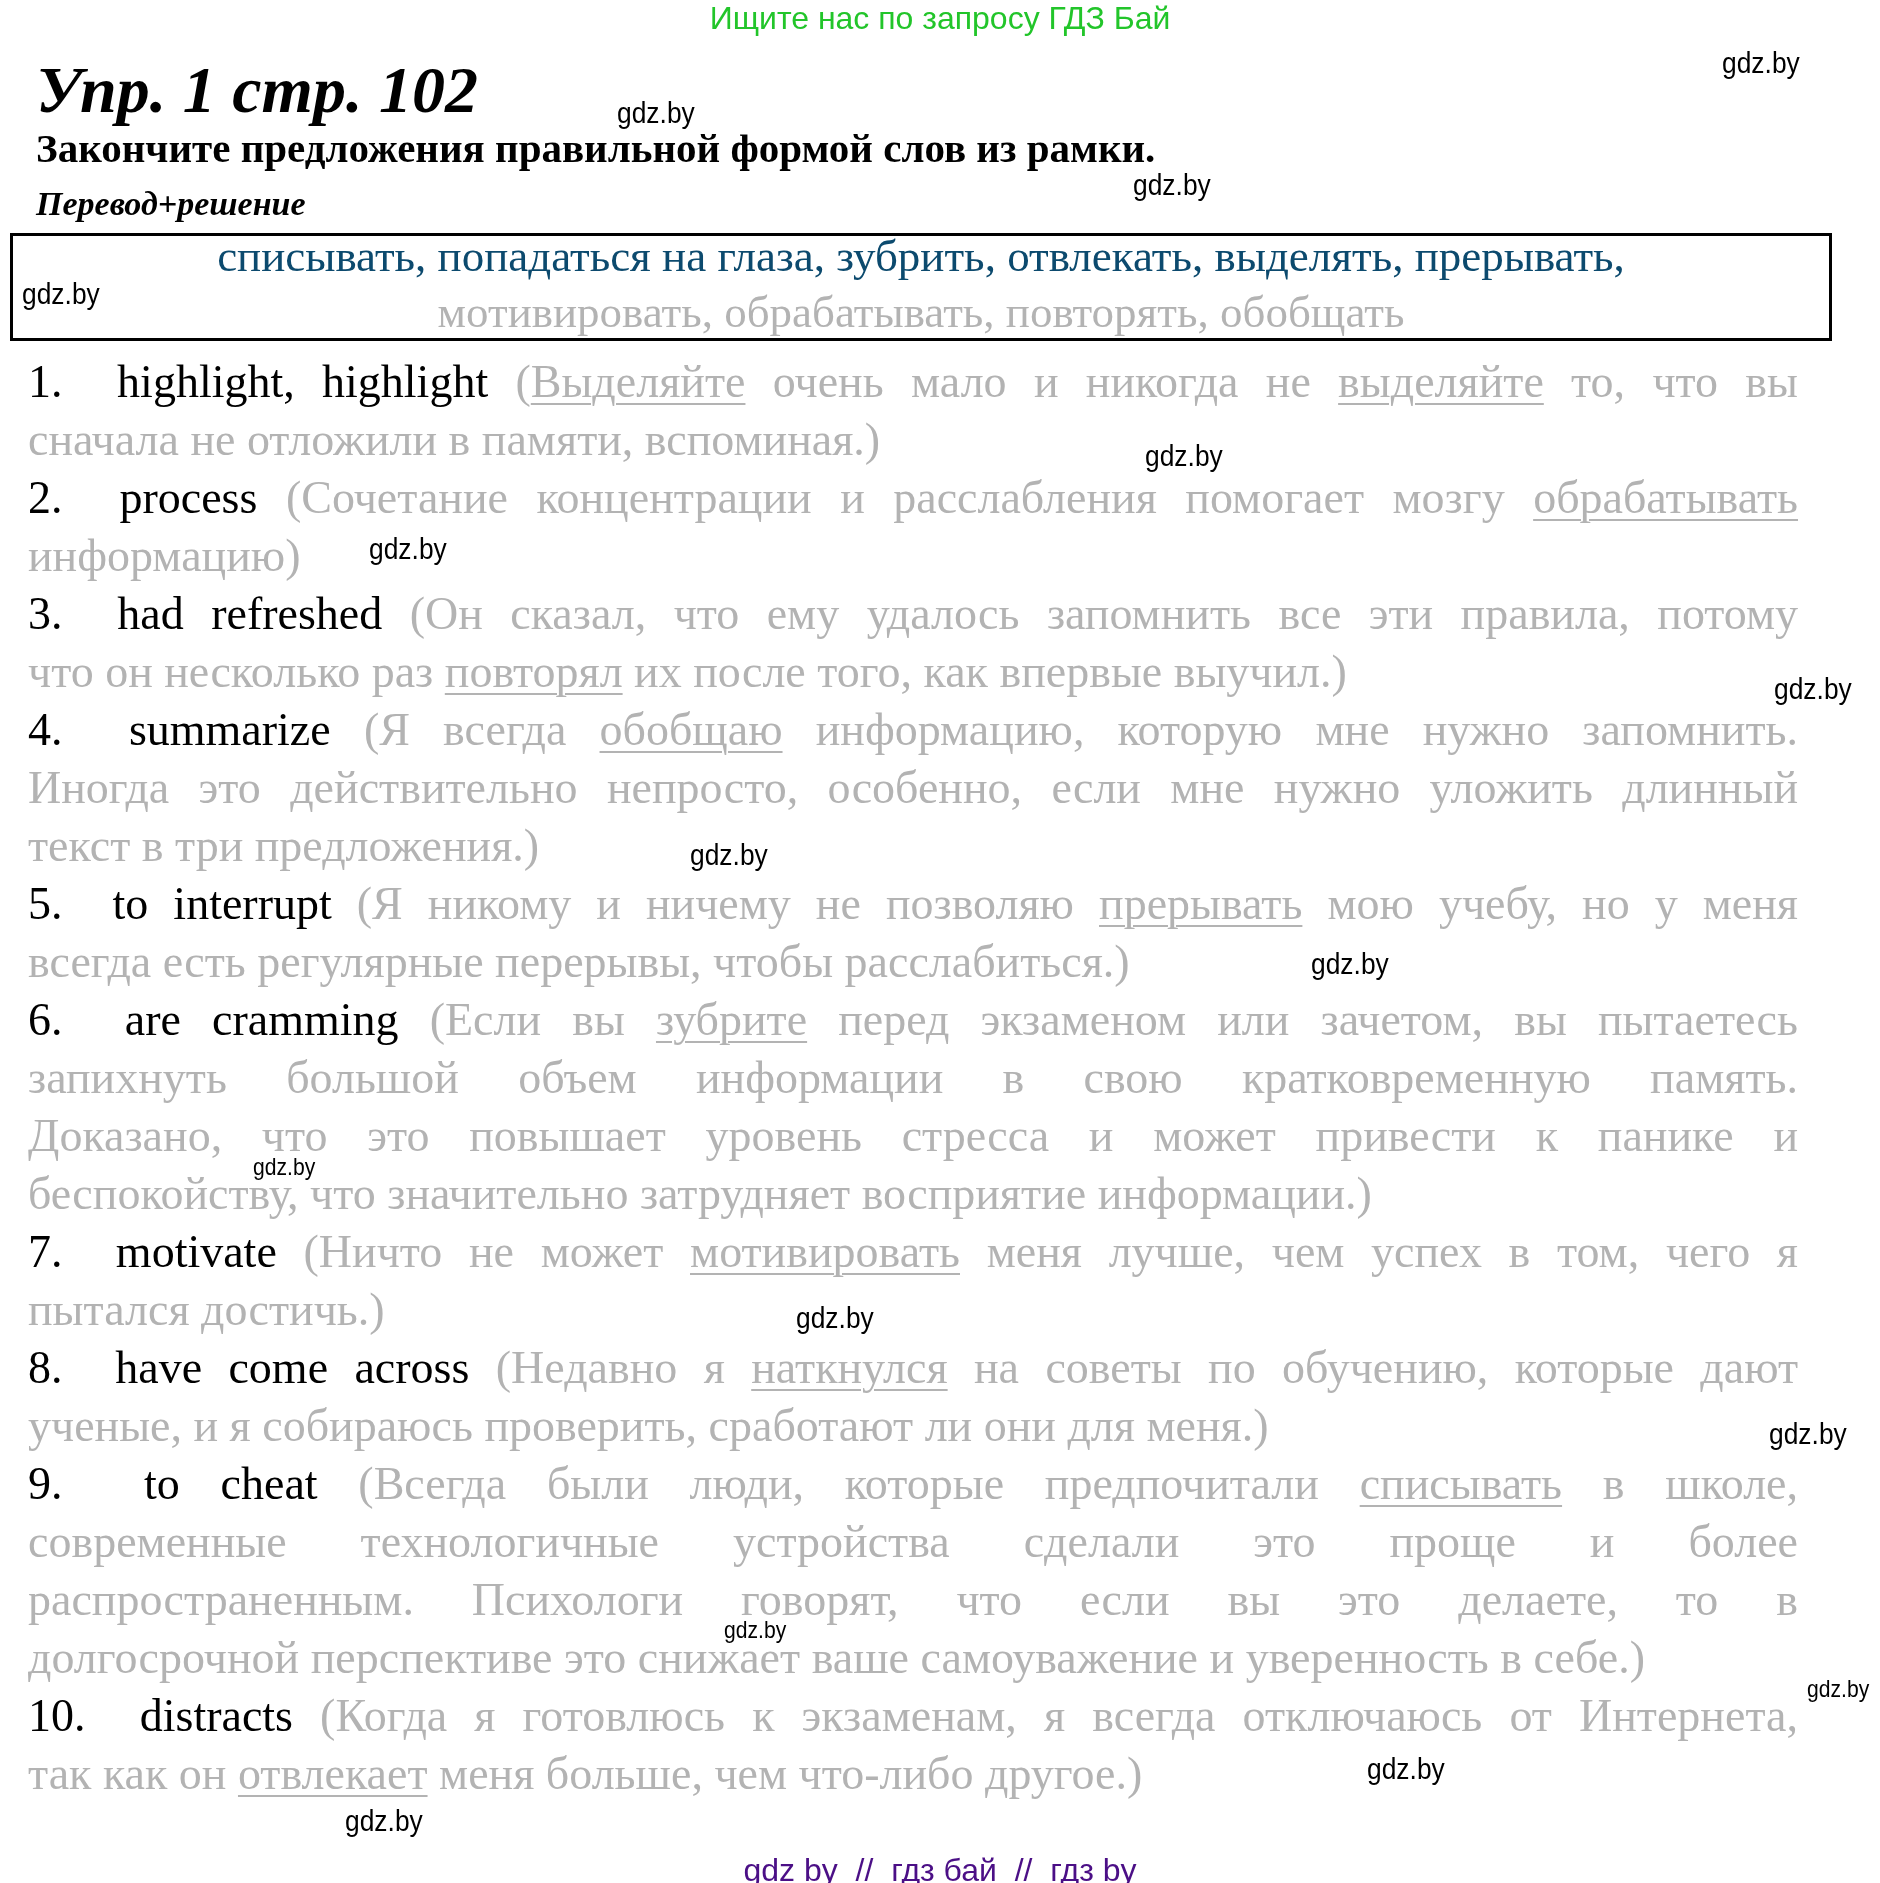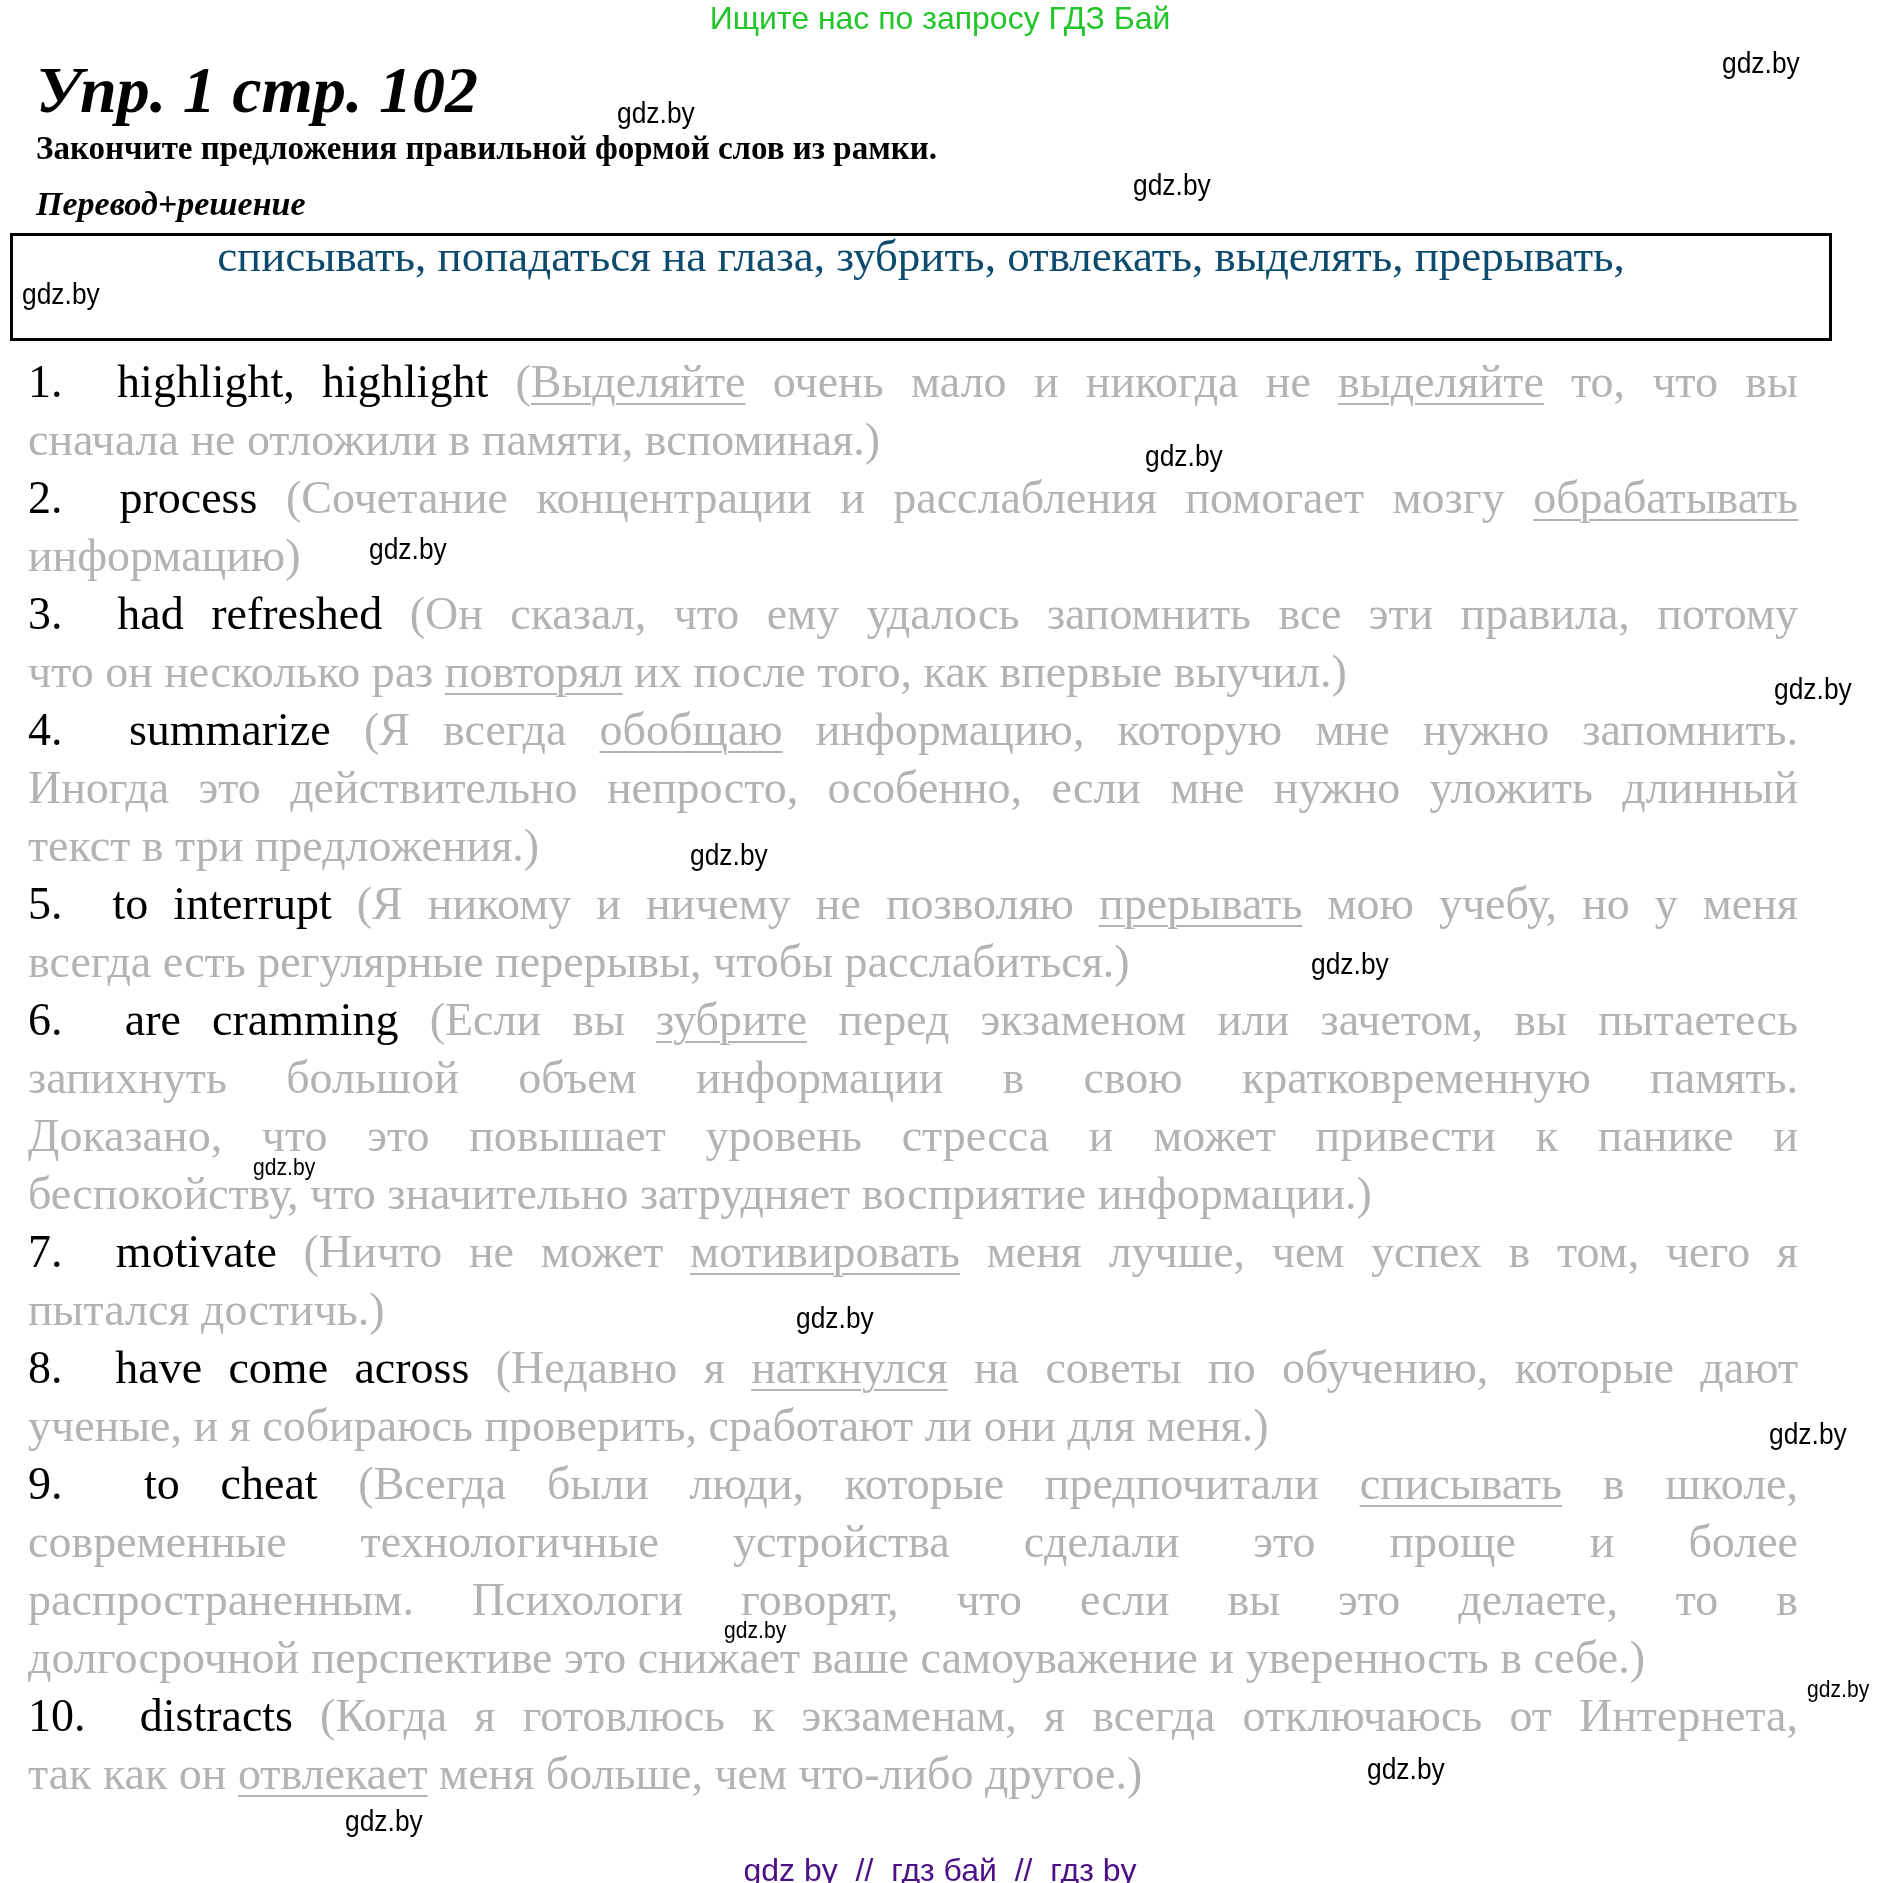--- a/index.html
+++ b/index.html
@@ -1,20 +1,20 @@
 <!DOCTYPE html>
 <html><head>
 <meta charset="utf-8">
 <style>
   html, body { margin:0; padding:0; background:#ffffff; }
   body { width:1880px; height:1883px; position:relative; overflow:hidden; }
   .abs { position:absolute; white-space:nowrap; }
   .promo { top:-2px; left:0; width:1880px; text-align:center; font-family:"Liberation Sans", sans-serif; font-size:32px; line-height:40px; }
   .h-ex { left:36px; top:62px; font-family:"Liberation Serif", serif; font-style:italic; font-weight:bold; font-size:66px; line-height:56px; }
-  .h-title { left:36px; top:120px; font-family:"Liberation Serif", serif; font-weight:bold; font-size:33px; line-height:56px; }
+  .h-title { left:36px; top:120px; font-family:"Liberation Serif", serif; font-weight:bold; font-size:41px; line-height:56px; }
   .h-sub { left:36px; top:176px; font-family:"Liberation Serif", serif; font-style:italic; font-weight:bold; font-size:34px; line-height:56px; }
   .box { position:absolute; left:10px; top:233px; width:1816px; height:102px; border:3px solid #000; box-sizing:content-box; }
   .box-line { position:absolute; left:0; width:1816px; text-align:center; font-family:"Liberation Serif", serif; font-size:45px; line-height:56px; white-space:nowrap; }
   .line { position:absolute; left:28px; width:1770px; font-family:"Liberation Serif", serif; font-size:46px; line-height:58px; height:58px; white-space:nowrap; }
   .line.j { text-align:justify; text-align-last:justify; white-space:normal; word-spacing:0; }
   .ans { color:#000; }
   .num { color:#000; }
   .u { text-decoration:underline; text-decoration-thickness:2px; text-underline-offset:6px; }
   .wm { position:absolute; font-family:"Liberation Sans", sans-serif; font-size:30px; line-height:34px; color:#000; white-space:nowrap; transform:scaleX(0.88); transform-origin:left center; }
   .wm.sm { font-size:24px; line-height:28px; }
@@ -24,20 +24,21 @@
 <body>
 
 <div class="abs promo" style="color:#22c52a;">Ищите нас по запросу ГДЗ Бай</div>
 
 <div class="abs h-ex">Упр. 1 стр. 102</div>
 <div class="abs h-title">Закончите предложения правильной формой слов из рамки.</div>
 <div class="abs h-sub">Перевод+решение</div>
 
 <div class="box">
   <div class="box-line" style="top:-8px; color:#0c4a6e;">списывать, попадаться на глаза, зубрить, отвлекать, выделять, прерывать,</div>
+  <div class="box-line" style="top:48px; color:#b3b3b3;">мотивировать, обрабатывать, повторять, обобщать</div>
 </div>
 
 <div style="color:#b3b3b3;">
 
   <div class="line j" style="top:353px;">
     <span class="num">1.</span>&nbsp;
     <span class="ans">highlight, highlight</span><span> (</span><span class="u">Выделяйте</span><span> очень мало и никогда не </span><span class="u">выделяйте</span><span> то, что вы</span>
   </div>
   <div class="line" style="top:411px;">сначала не отложили в памяти, вспоминая.)</div>
 

